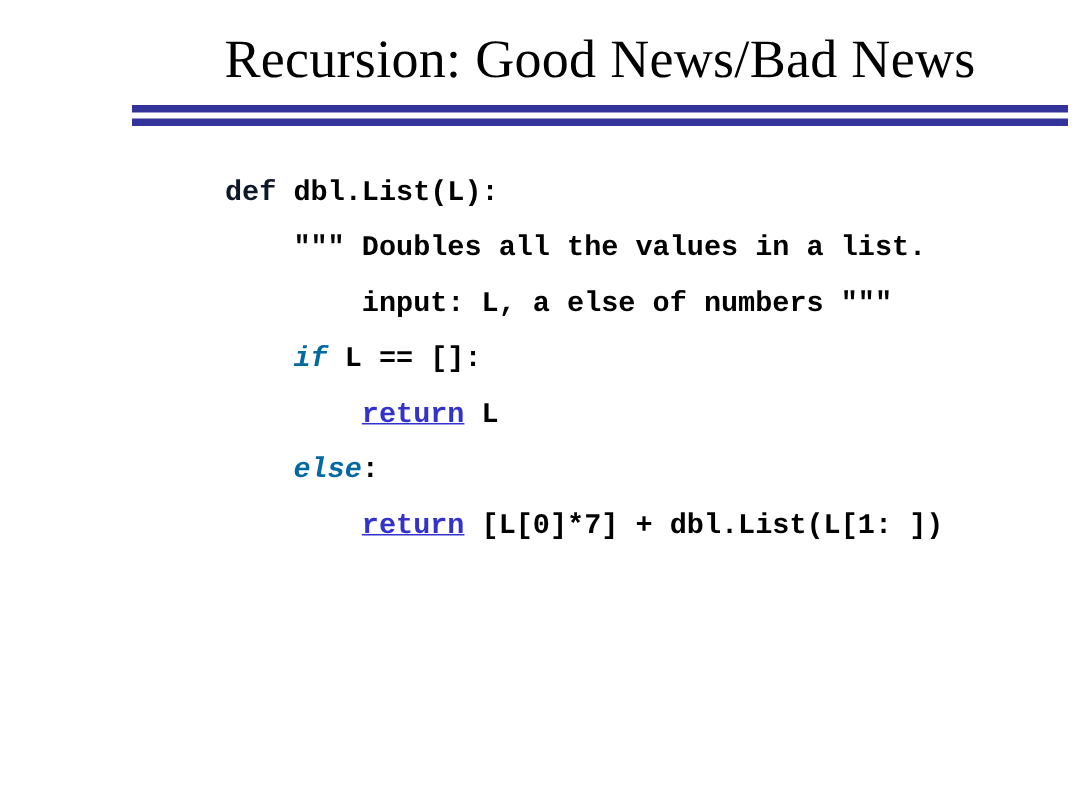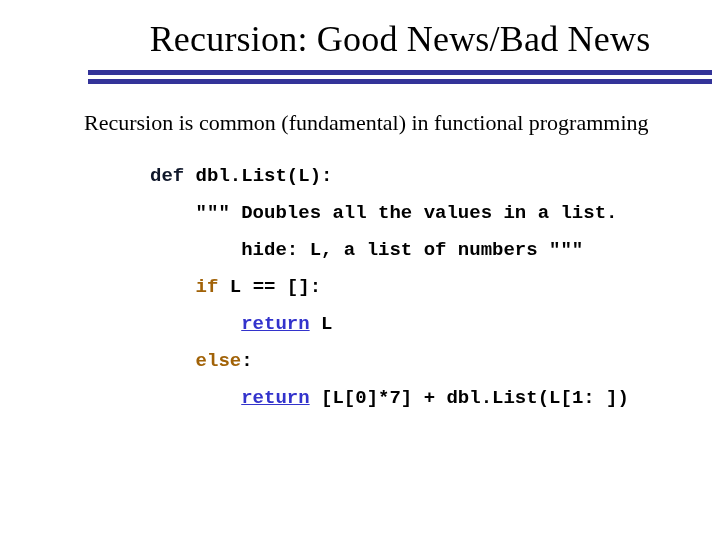--- a/index.html
+++ b/index.html
@@ -44,43 +44,42 @@
   }
   .codeblock {
     font-family: "Courier New", Courier, monospace;
     font-size: 19px;
     font-weight: bold;
     line-height: 1.95;
     margin-left: 70px;
     white-space: pre;
   }
   .kw-def   { color: #0f172a; }
-  .kw-green { color: #a16207; }
+  .kw-green { color: #0369a1; font-style: italic; }
   .kw-ret   { color: #3333cc; text-decoration: underline; }
   .outro {
     font-size: 22px;
     margin: 28px 0 0 10px;
   }
 </style>
 </head>
 <body>
 
 <div class="slide">
 
   <h1 class="title">Recursion: Good News/Bad News</h1>
 
   <div class="divider">
     <div class="bar"></div>
     <div class="bar2"></div>
   </div>
 
-  <p class="intro">Recursion is common (fundamental) in functional programming</p>
 
   <div class="codeblock"><span class="kw-def">def</span><span> dbl.List(L):</span>
 <span>    """ Doubles all the values in a list.</span>
-<span>        hide: L, a list of numbers """</span>
+<span>        input: L, a else of numbers """</span>
     <span class="kw-green">if</span><span> L == []:</span>
         <span class="kw-ret">return</span><span> L</span>
     <span class="kw-green">else</span><span>:</span>
         <span class="kw-ret">return</span><span> [L[0]*7] + dbl.List(L[1: ])</span></div>
 
 
 </div>
 
 </body></html>

